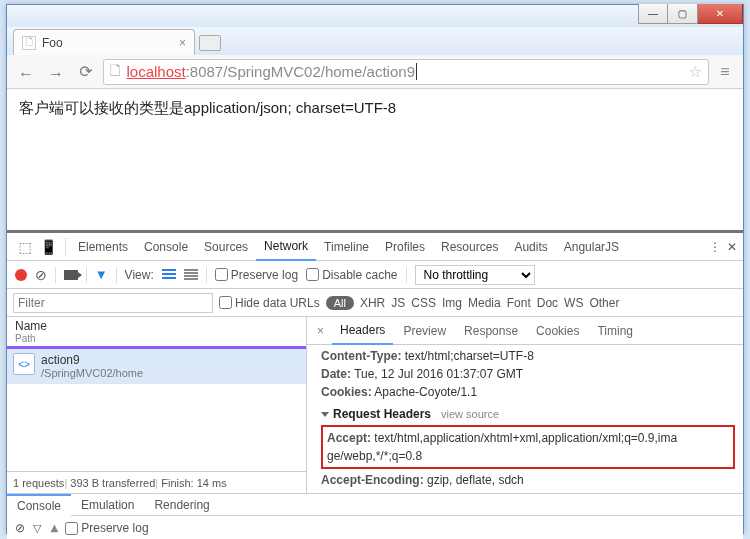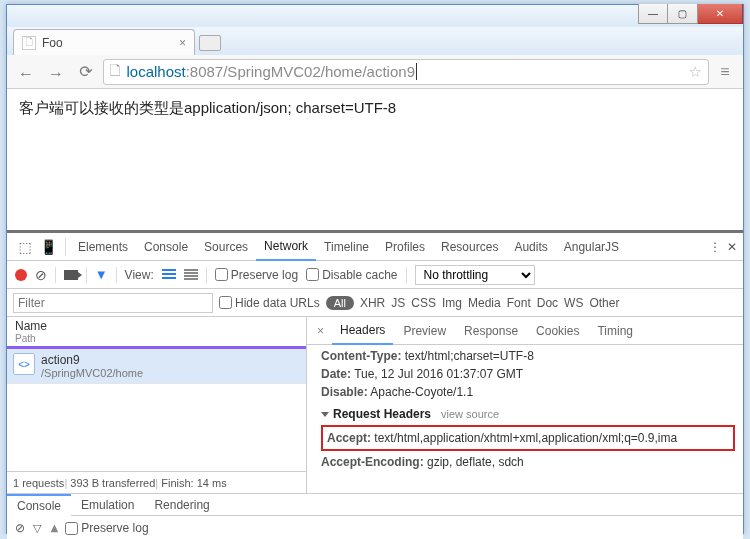--- a/index.html
+++ b/index.html
@@ -12,21 +12,21 @@
 .win-btn + .win-btn { border-left: none; }
 .tabstrip { height: 28px; background: linear-gradient(#f0f6fc,#dce9f7); display:flex; align-items:flex-end; padding-left: 6px; }
 .tab { height: 26px; min-width: 182px; background: #fcfcfc; border: 1px solid #b7b7b7; border-bottom: none; border-radius: 4px 4px 0 0; display:flex; align-items:center; padding: 0 8px; gap:6px; font-size: 12px; color:#444; }
 .tab .favicon { width:14px; height:14px; background:#fff; border:1px solid #ccc; display:flex; align-items:center; justify-content:center; font-size:9px; color:#888; }
 .tab .close { margin-left:auto; color:#888; font-size:12px; }
 .newtab { width:22px; height:16px; border:1px solid #aaa; background:#eee; margin-left:4px; margin-bottom:4px; border-radius:2px; }
 .toolbar { height: 34px; border-bottom: 1px solid #d0d0d0; display:flex; align-items:center; padding: 0 6px; gap:4px; background:#f7f7f7; }
 .tb-btn { width:26px; height:26px; display:flex; align-items:center; justify-content:center; color:#7a7a7a; font-size:16px; border-radius:3px; }
 .urlbox { flex:1; height:26px; border:1px solid #c7c7c7; border-radius:3px; display:flex; align-items:center; padding:0 6px; gap:6px; background:#fff; font-size:15px; color:#333; }
 .urlbox .file-icon { font-size:13px; color:#888; }
-.urlbox .host { color:#0369a1; }
+.urlbox .host { color:#ef4444;text-decoration:underline; }
 .urlbox .gray { color:#8b8b8b; }
 .urlbox .star { margin-left:auto; color:#bbb; }
 .omni-btn { width:24px; height:24px; display:flex; align-items:center; justify-content:center; color:#888; }
 .page { padding: 10px 12px; font-size:15px; color:#222; height: 144px; border-bottom:3px solid #737373; background:#fff; font-family: SimSun, "Segoe UI", sans-serif; }
 .devtools { height: 306px; display:flex; flex-direction:column; background:#fff; }
 .dt-tabs { height:28px; border-bottom:1px solid #ccc; display:flex; align-items:center; padding:0 6px; gap:0; font-size:12px; color:#555; }
 .dt-icon { width:24px; display:flex; align-items:center; justify-content:center; color:#666; font-size:14px; }
 .dt-sep { width:1px; height:18px; background:#ddd; margin:0 4px; }
 .dt-tab { padding: 0 8px; height:28px; display:flex; align-items:center; cursor:default; }
 .dt-tab.active { color:#222; border-bottom:2px solid #5b9bff; }
@@ -216,24 +216,25 @@
           <span class="closex">×</span>
           <span class="dtab active">Headers</span>
           <span class="dtab">Preview</span>
           <span class="dtab">Response</span>
           <span class="dtab">Cookies</span>
           <span class="dtab">Timing</span>
         </div>
         <div class="detail-body">
           <div class="row"><b>Content-Type:</b> <span>text/html;charset=UTF-8</span></div>
           <div class="row"><b>Date:</b> <span>Tue, 12 Jul 2016 01:37:07 GMT</span></div>
-          <div class="row"><b>Disable:</b> <span>Apache-Coyote/1.1</span></div>
+          <div class="row"><b>Cookies:</b> <span>Apache-Coyote/1.1</span></div>
           <div class="section-head"><span class="triangle"></span><b>Request Headers</b><span class="vs">view source</span></div>
           <div class="redbox">
             <div class="row"><b>Accept:</b> <span>text/html,application/xhtml+xml,application/xml;q=0.9,ima</span></div>
+            <div class="row"><span>ge/webp,*/*;q=0.8</span></div>
           </div>
           <div class="row"><b>Accept-Encoding:</b> <span>gzip, deflate, sdch</span></div>
         </div>
       </div>
     </div>
 
     <div class="drawer">
       <div class="drawer-tabs">
         <div class="dtab2 active">Console</div>
         <div class="dtab2">Emulation</div>

